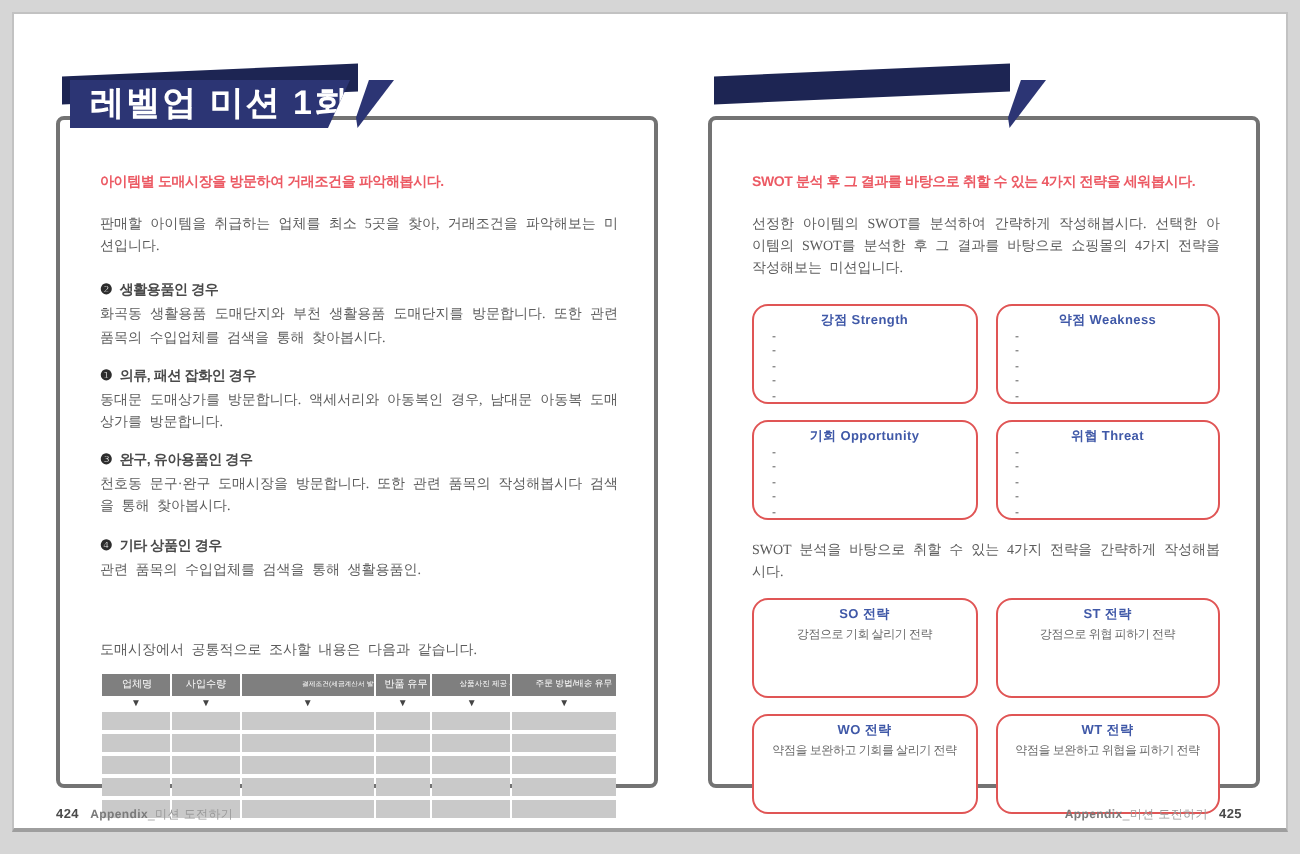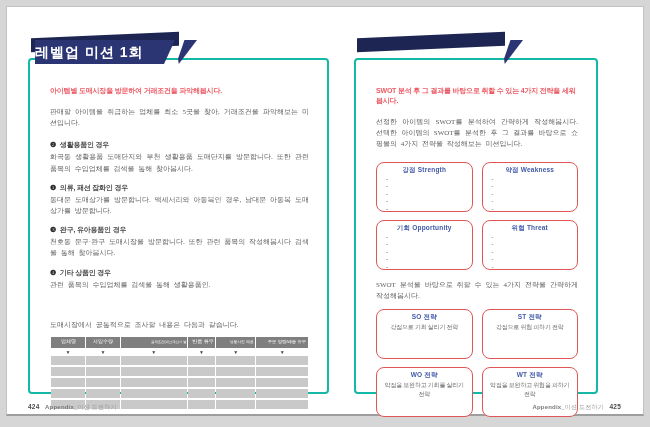--- a/index.html
+++ b/index.html
@@ -12,40 +12,40 @@
   }
   .sheet {
     position:absolute; left:6px; top:6px; right:6px; bottom:11px;
     background:#ffffff;
     border:1px solid #c2c2c2;
     border-bottom:2px solid #9e9e9e;
   }
   
   .page {
     position:absolute;
-    border:2px solid #14b8a6;
+    border:2px solid #737373;
     border-radius:4px;
     background:#fff;
   }
   .page-left  { left:21px;  top:51px; width:301px; height:336px; }
-  .page-right { left:347px; top:51px; width:244px; height:336px; }
+  .page-right { left:347px; top:51px; width:276px; height:336px; }
 
   
   .badge { position:absolute; height:24px; z-index:3; }
   .badge-left  { left:28px;  top:33px; width:162px; }
   .badge-right { left:354px; top:33px; width:162px; }
   .badge-back {
     position:absolute; left:-4px; top:-5px; width:148px; height:14px;
     background:#1d2553; transform:skewY(-2.5deg);
   }
   .badge-main {
     position:absolute; left:0; top:0; width:140px; height:24px;
     background:#2c3574; color:#fff;
-    font-size:14px; font-weight:bold; letter-spacing:1px;
-    line-height:24px; text-align:left;
+    font-size:17px; font-weight:bold; letter-spacing:1px;
+    line-height:24px; text-align:right;
     clip-path:polygon(0 0,100% 0,calc(100% - 11px) 100%,0 100%);
   }
   .badge-tail {
     position:absolute; left:143px; top:0; width:19px; height:24px;
     background:#2c3574;
     clip-path:polygon(34% 0,100% 0,4% 100%,0 78%);
   }
 
   
   .content { position:absolute; left:20px; right:18px; top:26px; }

